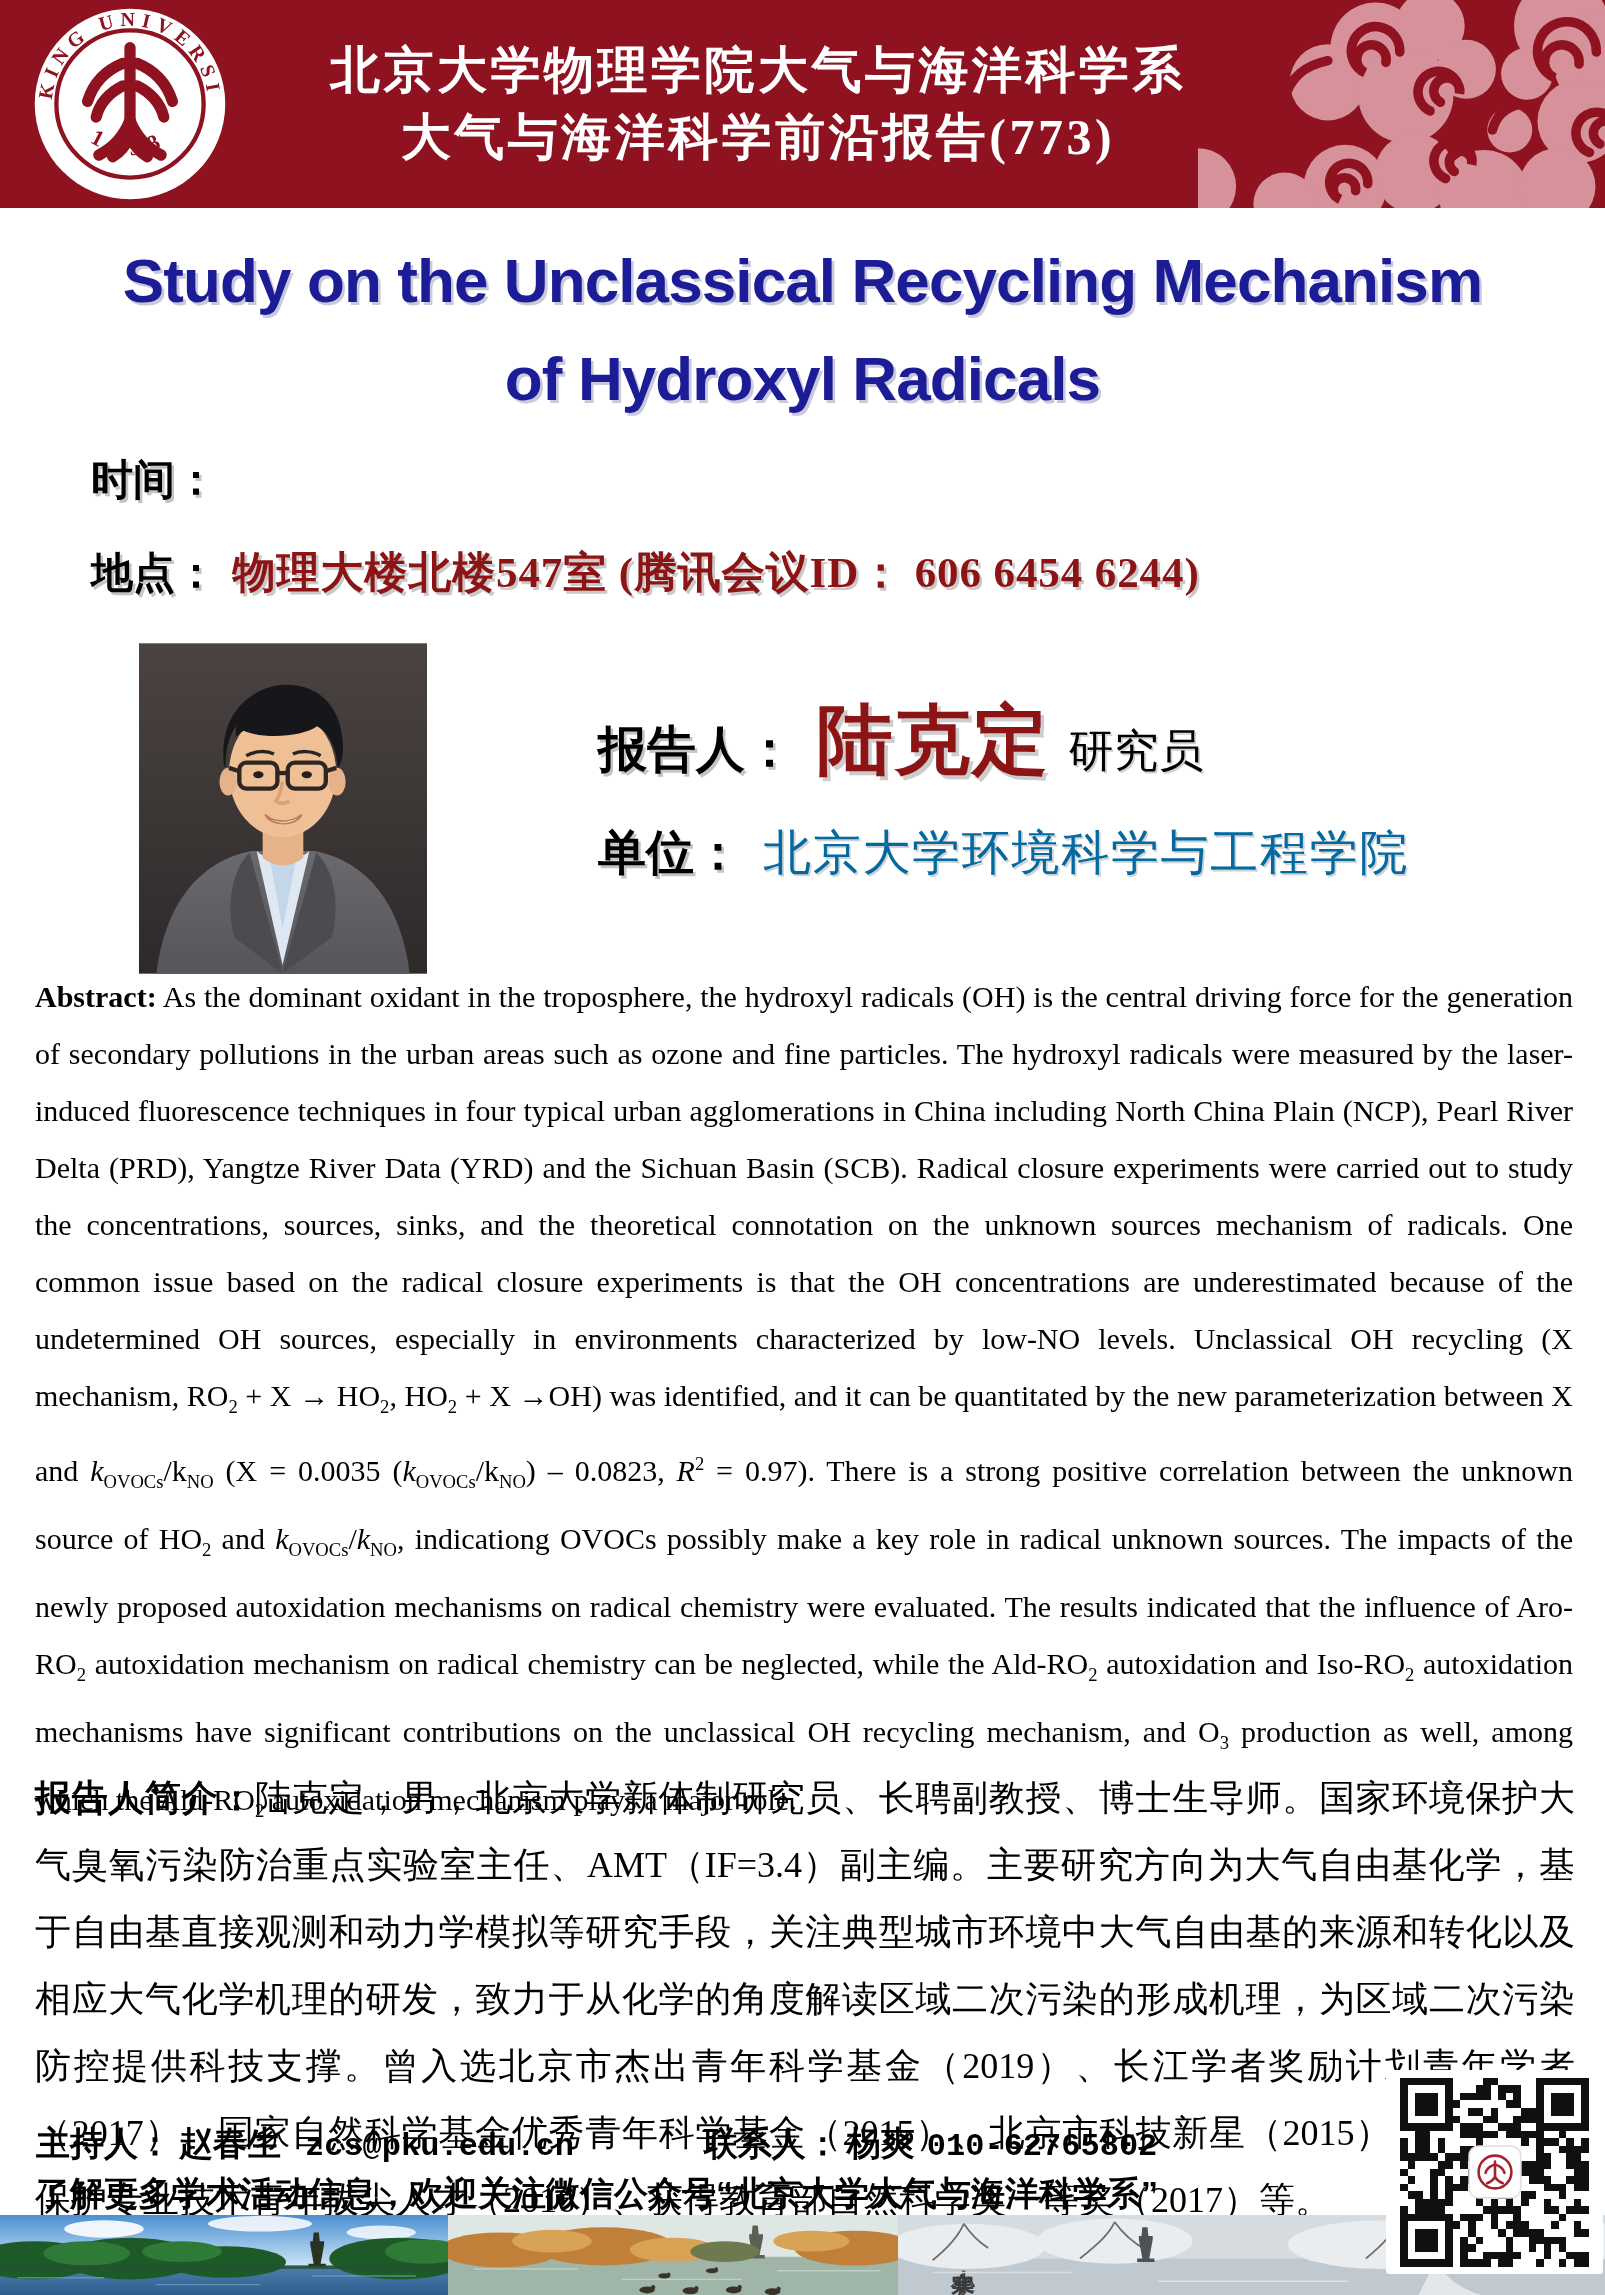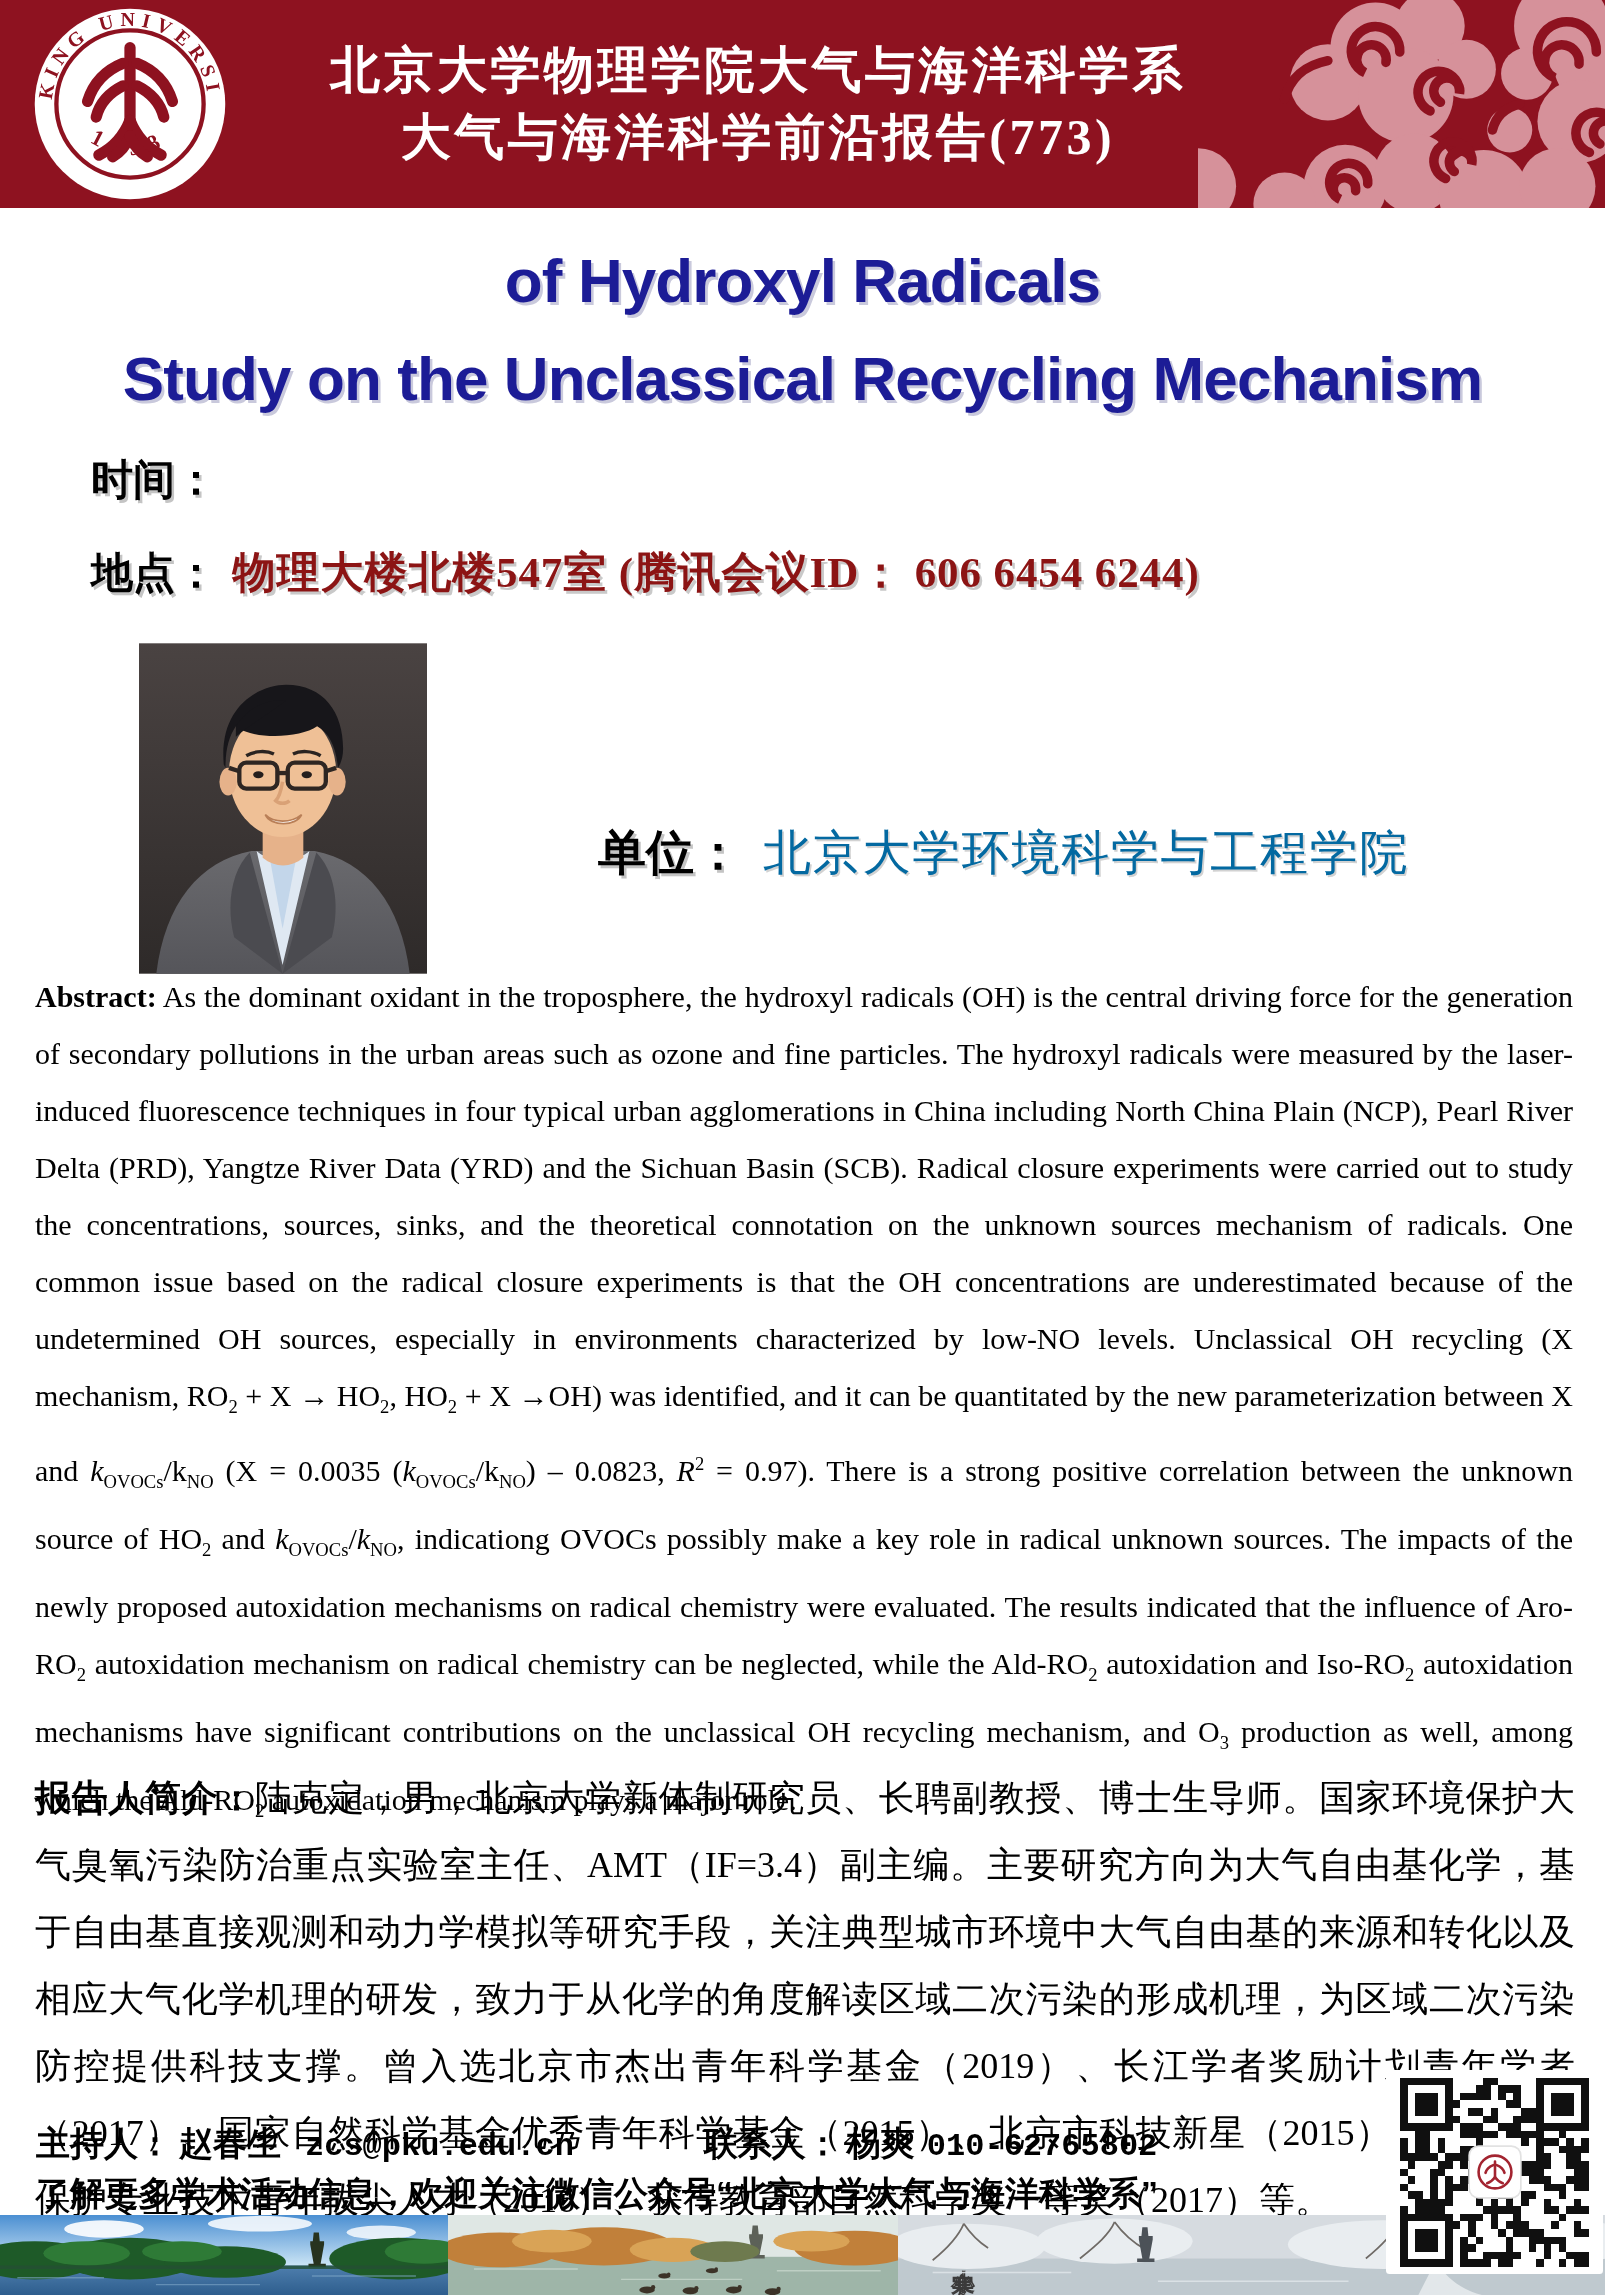--- a/index.html
+++ b/index.html
@@ -155,22 +155,22 @@
           <path d="M 286 206 a 22 22 0 1 1 30 -16 a 13 13 0 1 0 -20 8"></path>
           <path d="M 452 176 a 24 24 0 1 1 32 -18 a 14 14 0 1 0 -20 8"></path>
           <path d="M 150 70 c -30 6 -44 22 -50 44"></path>
           <path d="M 372 120 c -18 4 -28 14 -32 30"></path>
         </g>
       </svg>
     </div>
   </div>
 
   <div class="title">
+    <div>Study on the Unclassical Recycling Mechanism</div>
     <div>of Hydroxyl Radicals</div>
-    <div>Study on the Unclassical Recycling Mechanism</div>
   </div>
 
   <div class="meta-row time">
     <span class="meta-label">时间：</span>
   </div>
   <div class="meta-row loc">
     <span class="meta-label">地点：</span>
     <span class="meta-value">物理大楼北楼547室 (腾讯会议ID： 606 6454 6244)</span>
   </div>
 
@@ -214,20 +214,25 @@
           <path d="M216 148 L228 144"></path>
       </g>
 
       <path d="M124 130 C134 124 148 124 156 128" stroke="#2a2320" stroke-width="4" fill="none"></path>
       <path d="M178 128 C186 124 200 124 210 130" stroke="#2a2320" stroke-width="4" fill="none"></path>
       <ellipse cx="138" cy="152" rx="6" ry="4" fill="#241e1c"></ellipse>
       <ellipse cx="194" cy="152" rx="6" ry="4" fill="#241e1c"></ellipse>
       <path d="M166 160 C164 172 162 178 158 182 C162 186 170 186 174 182" stroke="#d9a176" stroke-width="4" fill="none"></path>
       <path d="M146 198 C156 208 176 208 188 198 C182 212 152 212 146 198 Z" fill="#ffffff" stroke="#b97f57" stroke-width="2"></path>
     </svg>
+  </div>
+  <div class="speaker-row1">
+    <span class="speaker-label">报告人：</span>
+    <span class="speaker-name">陆克定</span>
+    <span class="speaker-suffix">研究员</span>
   </div>
   <div class="speaker-row2">
     <span class="affil-label">单位：</span>
     <span class="affil-value">北京大学环境科学与工程学院</span>
   </div>
 
   <p class="abstract"><b>Abstract:</b> As the dominant oxidant in the troposphere, the hydroxyl radicals (OH) is the central driving force for the generation of secondary pollutions in the urban areas such as ozone and fine particles. The hydroxyl radicals were measured by the laser-induced fluorescence techniques in four typical urban agglomerations in China including North China Plain (NCP), Pearl River Delta (PRD), Yangtze River Data (YRD) and the Sichuan Basin (SCB). Radical closure experiments were carried out to study the concentrations, sources, sinks, and the theoretical connotation on the unknown sources mechanism of radicals. One common issue based on the radical closure experiments is that the OH concentrations are underestimated because of the undetermined OH sources, especially in environments characterized by low-NO levels. Unclassical OH recycling (X mechanism, RO<sub>2</sub> + X → HO<sub>2</sub>, HO<sub>2</sub> + X →OH) was identified, and it can be quantitated by the new parameterization between X and <i>k</i><sub>OVOCs</sub>/k<sub>NO</sub> (X = 0.0035 (<i>k</i><sub>OVOCs</sub>/k<sub>NO</sub>) – 0.0823, <i>R</i><sup>2</sup> = 0.97). There is a strong positive correlation between the unknown source of HO<sub>2</sub> and <i>k</i><sub>OVOCs</sub>/<i>k</i><sub>NO</sub>, indicationg OVOCs possibly make a key role in radical unknown sources. The impacts of the newly proposed autoxidation mechanisms on radical chemistry were evaluated. The results indicated that the influence of Aro-RO<sub>2</sub> autoxidation mechanism on radical chemistry can be neglected, while the Ald-RO<sub>2</sub> autoxidation and Iso-RO<sub>2</sub> autoxidation mechanisms have significant contributions on the unclassical OH recycling mechanism, and O<sub>3</sub> production as well, among which the Ald-RO<sub>2</sub> autoxidation mechanism plays a major role.</p>
 
   <p class="bio"><span class="bio-label">报告人简介：</span><span>陆克定，男，北京大学新体制研究员、长聘副教授、博士生导师。国家环境保护大气臭氧污染防治重点实验室主任、AMT（IF=3.4）副主编。主要研究方向为大气自由基化学，基于自由基直接观测和动力学模拟等研究手段，关注典型城市环境中大气自由基的来源和转化以及相应大气化学机理的研发，致力于从化学的角度解读区域二次污染的形成机理，为区域二次污染防控提供科技支撑。曾入选北京市杰出青年科学基金（2019）、长江学者奖励计划青年学者（2017）、国家自然科学基金优秀青年科学基金（2015）、北京市科技新星（2015）、国家环境保护专业技术青年拔尖人才（2016）、获得教育部自然科学奖一等奖（2017）等。</span></p>
 

